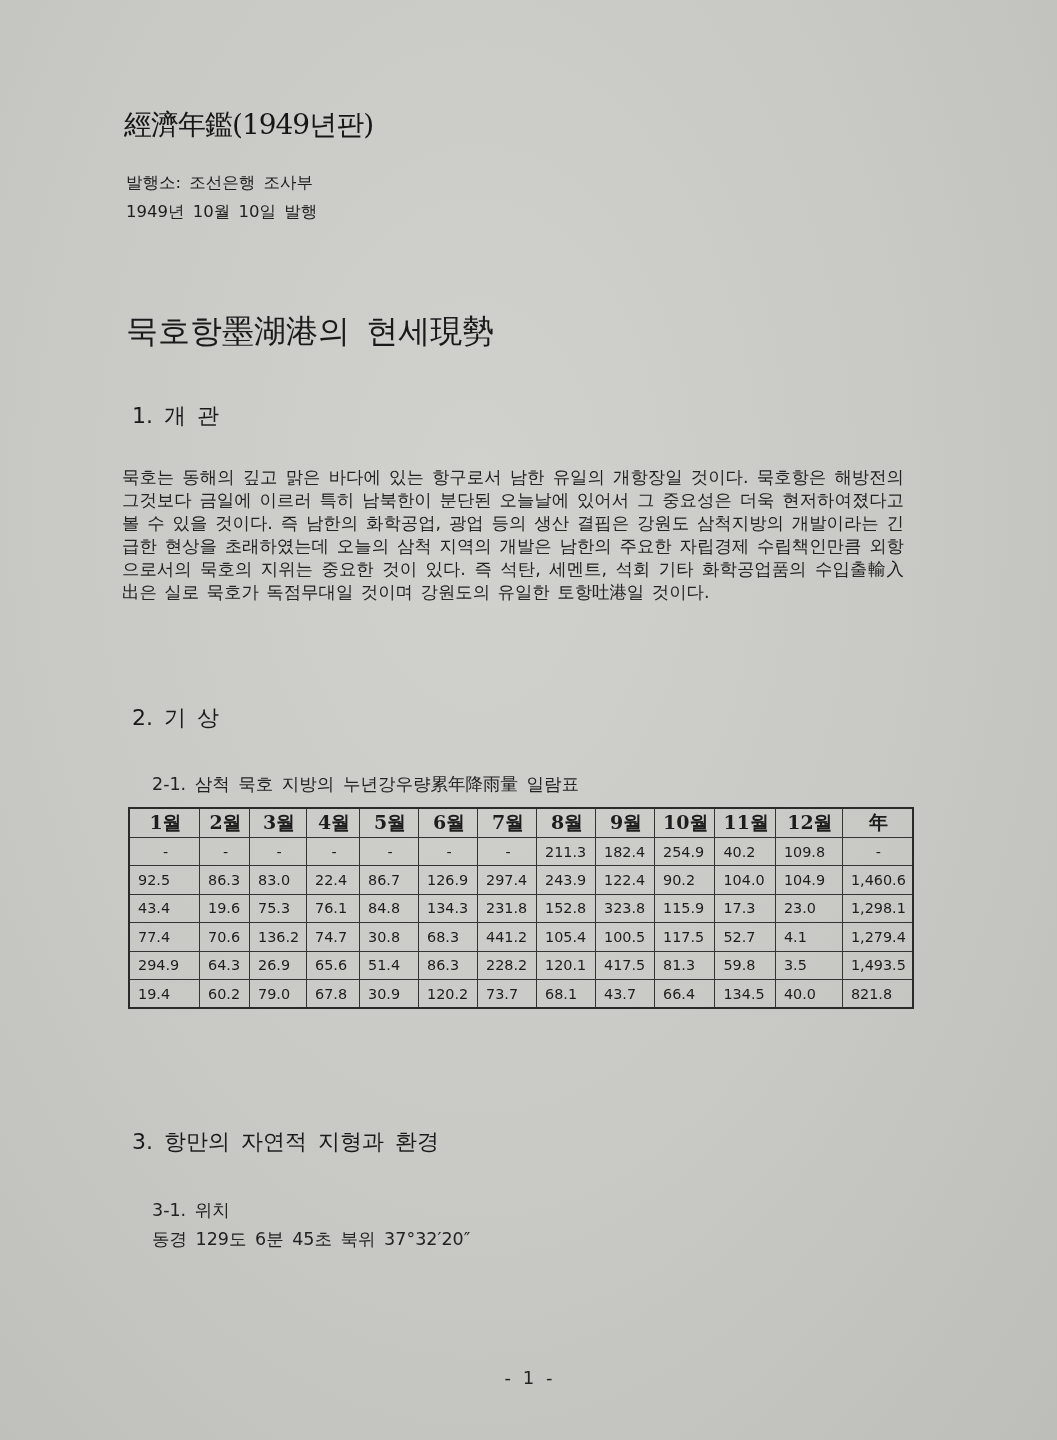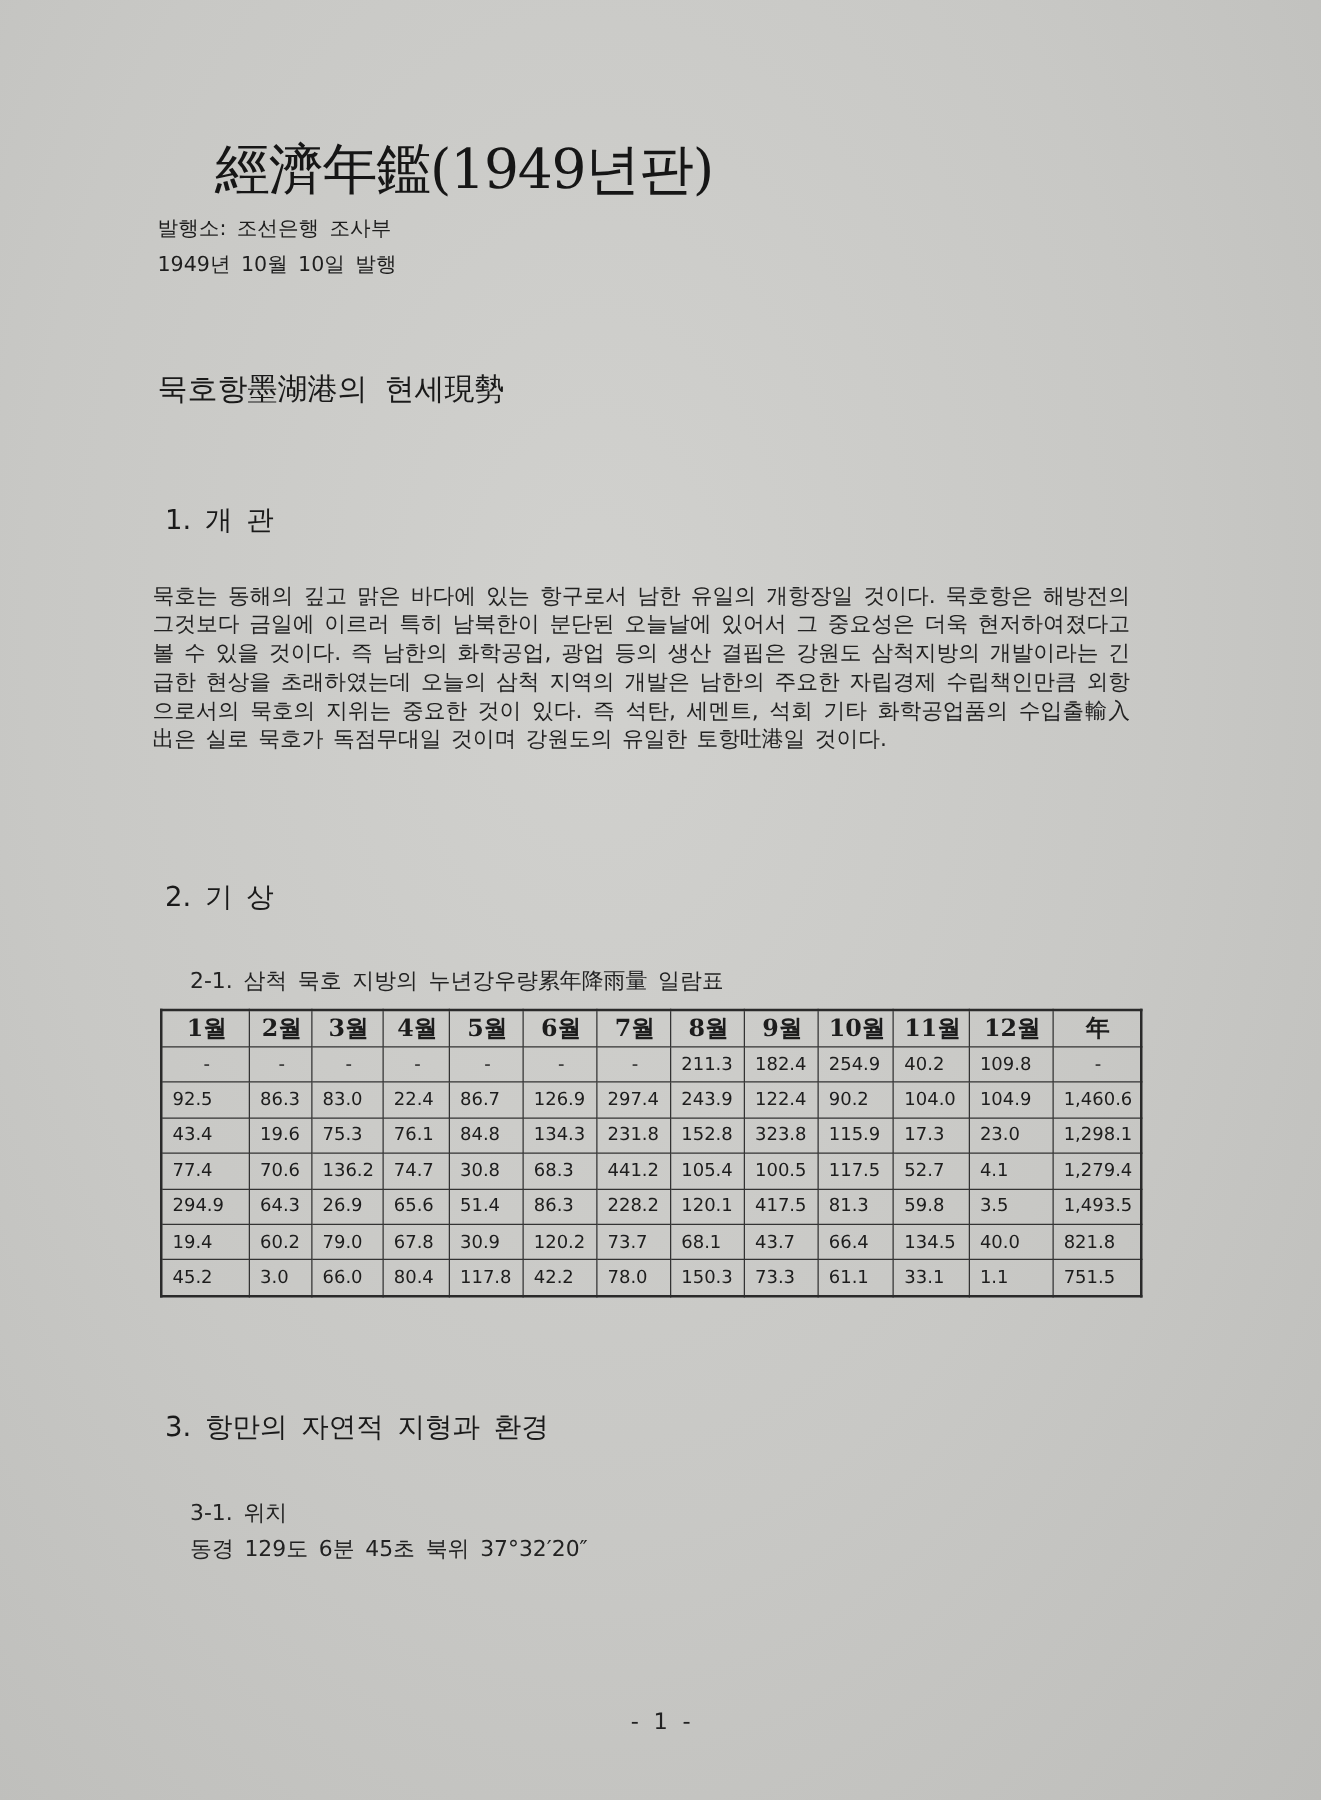--- a/index.html
+++ b/index.html
@@ -13,43 +13,42 @@
       background-image: radial-gradient(ellipse at 45% 35%, #d1d1ce 0%, #c8c8c5 55%, #bdbdba 100%);
       position: relative;
       overflow: hidden;
       color: #1a1a1a;
       font-family: "DejaVu Sans", sans-serif;
     }
     .abs { position: absolute; }
     .doc-title {
       left: 124px; top: 106px;
       font-family: "DejaVu Serif", serif;
-      font-size: 44px;
+      font-size: 28px;
       letter-spacing: -1px;
       color: #161616;
       white-space: nowrap;
-      margin-left: 48px;
     }
     .meta-line {
       left: 126px;
       font-size: 16.5px;
       color: #1e1e1e;
       white-space: nowrap;
       word-spacing: 3px;
     }
     .section-heading {
       left: 132px;
       font-size: 22px;
       color: #1a1a1a;
       white-space: nowrap;
       word-spacing: 4px;
     }
     .article-title {
-      left: 126px; top: 295px;
-      font-size: 24px;
+      left: 126px; top: 310px;
+      font-size: 32px;
       color: #1a1a1a;
       white-space: nowrap;
       word-spacing: 6px;
     }
     .paragraph {
       left: 122px; top: 466px;
       width: 782px;
       font-size: 17.4px;
       line-height: 23px;
       color: #222;
@@ -214,35 +213,20 @@
         <td>30.9</td>
         <td>120.2</td>
         <td>73.7</td>
         <td>68.1</td>
         <td>43.7</td>
         <td>66.4</td>
         <td>134.5</td>
         <td>40.0</td>
         <td>821.8</td>
       </tr>
-      <tr>
-        <td>45.2</td>
-        <td>3.0</td>
-        <td>66.0</td>
-        <td>80.4</td>
-        <td>117.8</td>
-        <td>42.2</td>
-        <td>78.0</td>
-        <td>150.3</td>
-        <td>73.3</td>
-        <td>61.1</td>
-        <td>33.1</td>
-        <td>1.1</td>
-        <td>751.5</td>
-      </tr>
     </tbody>
 </table>
 
 <div class="abs section-heading" style="top:1127px;">3. 항만의 자연적 지형과 환경</div>
 <div class="abs sub-heading" style="top:1198px;">3-1. 위치</div>
 <div class="abs sub-heading" style="top:1227px;">동경 129도 6분 45초 북위 37°32′20″</div>
 
 <div class="abs page-number">- 1 -</div>
 
 </body></html>

